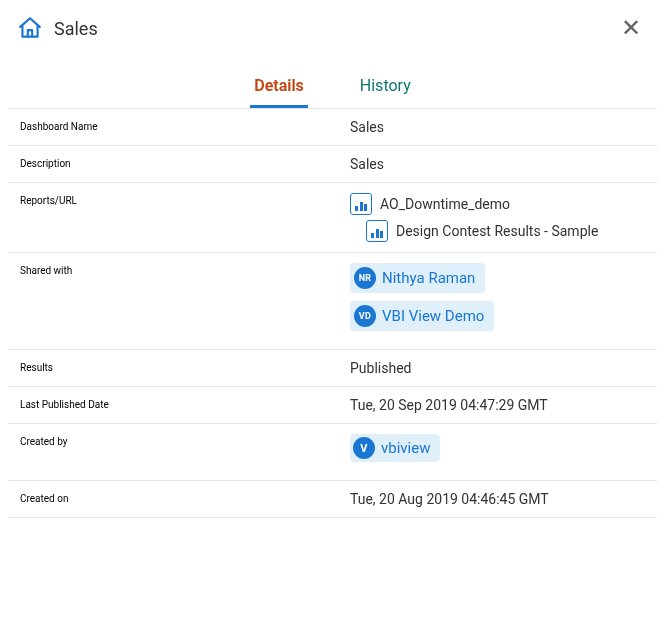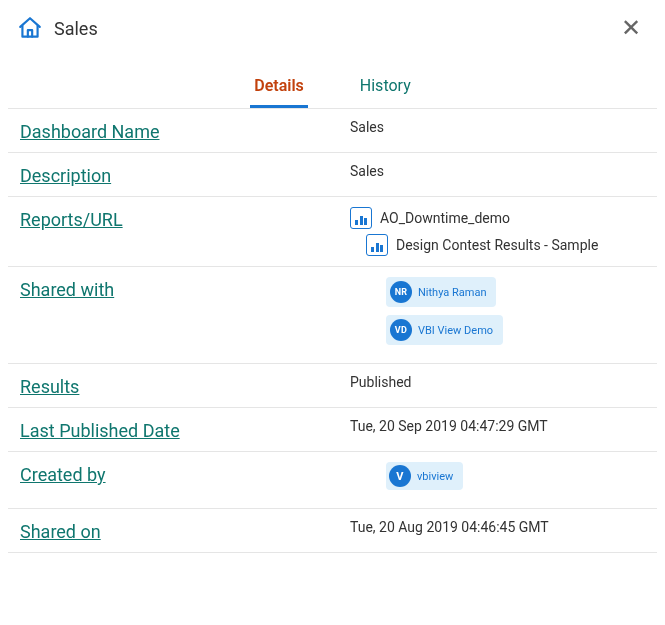--- a/index.html
+++ b/index.html
@@ -69,24 +69,23 @@
   display: flex;
   border-top: 1px solid #e5e5e5;
   padding: 10px 12px;
   align-items: flex-start;
 }
 .row:last-child {
   border-bottom: 1px solid #e5e5e5;
 }
 .label {
   width: 330px;
-  color: #0f766e;
-  font-size: 18px;
+  color: #000000;
+  font-size: 10px;
   padding-top: 2px;
-  text-decoration: underline;
 }
 .value {
   flex: 1;
   color: #333;
   font-size: 14px;
 }
 .report-item {
   display: flex;
   align-items: center;
   gap: 8px;
@@ -112,40 +111,39 @@
 .chart-icon span:nth-child(2){height:9px;}
 .chart-icon span:nth-child(3){height:7px;}
 .user-chip {
   display: inline-flex;
   align-items: center;
   background: #dff0fb;
   border-radius: 4px;
   padding: 4px 10px 4px 4px;
   margin-bottom: 8px;
   gap: 6px;
-  margin-left: 36px;
 }
 .user-chip.compact { padding: 3px 10px 3px 3px; }
 .avatar {
   background: #1976d2;
   color: #fff;
   font-size: 9px;
   font-weight: 700;
   width: 22px;
   height: 22px;
   border-radius: 50%;
   display: flex;
   align-items: center;
   justify-content: center;
   letter-spacing: 0.3px;
 }
 .avatar.small { font-size: 11px; }
 .user-name {
   color: #1976d2;
-  font-size: 11px;
+  font-size: 15px;
 }
 </style>
 </head>
 <body>
 
 <div class="header">
   <div class="header-left">
     <div class="home-icon">
       <svg width="26" height="26" viewBox="0 0 24 24" fill="none" stroke="#1976d2" stroke-width="2" stroke-linecap="round" stroke-linejoin="round">
         <path d="M3 11 L12 3 L21 11"></path>
@@ -229,17 +227,17 @@
     <div class="label">Created by</div>
     <div class="value">
       <div class="user-chip compact">
         <div class="avatar small">V</div>
         <span class="user-name">vbiview</span>
       </div>
     </div>
   </div>
 
   <div class="row">
-    <div class="label">Shared on</div>
+    <div class="label">Created on</div>
     <div class="value">Tue, 20 Aug 2019 04:46:45 GMT</div>
   </div>
 
 </div>
 
 </body></html>

